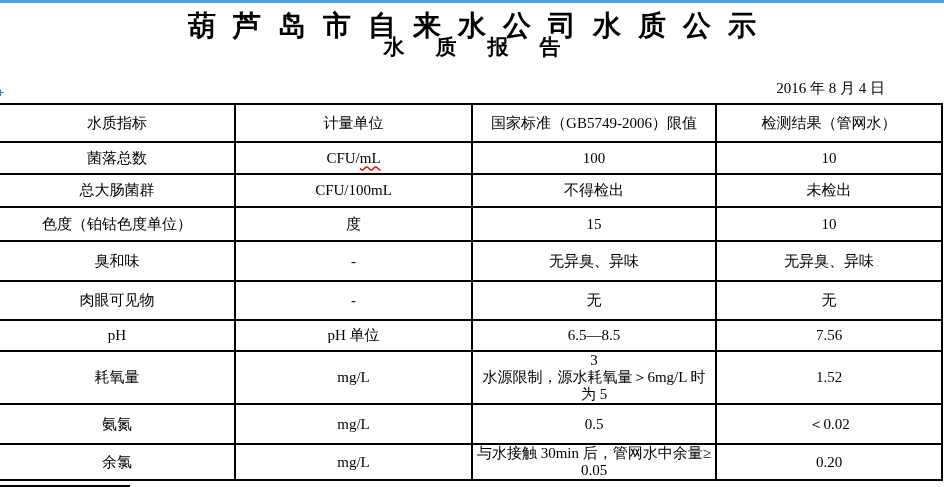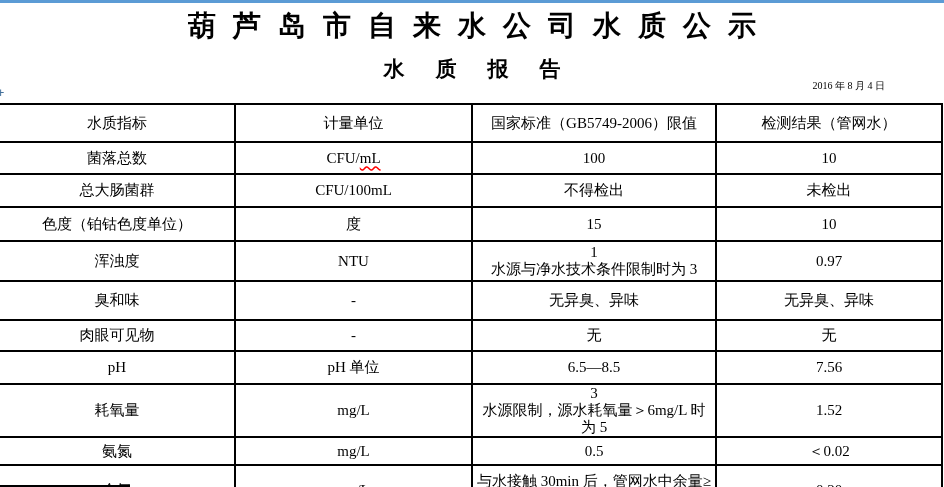--- a/index.html
+++ b/index.html
@@ -3,24 +3,24 @@
 <meta charset="utf-8">
 <style>
   html,body{margin:0;padding:0;}
   body{font-family:"Liberation Serif","DejaVu Serif",serif;background:#fff;}
   #page{position:relative;width:944px;height:487px;overflow:hidden;background:#ffffff;}
 
   #accent-bar{position:absolute;top:0;left:0;width:944px;height:3px;background:#5b9bd5;}
 
   #doc-title{position:absolute;top:7px;left:0;width:944px;text-align:center;
     font-size:28px;font-weight:bold;color:#000;letter-spacing:17px;text-indent:17px;white-space:nowrap;}
-  #doc-subtitle{position:absolute;top:55px;left:0;width:944px;text-align:center;
+  #doc-subtitle{position:absolute;top:33px;left:0;width:944px;text-align:center;
     font-size:21px;font-weight:bold;color:#000;letter-spacing:31px;text-indent:31px;white-space:nowrap;}
   #doc-date{position:absolute;top:79px;left:0;width:885px;text-align:right;
-    font-size:10px;color:#000;white-space:nowrap;}
+    font-size:15px;color:#000;white-space:nowrap;}
 
   #move-handle{position:absolute;top:87px;left:-3px;width:12px;height:12px;color:#44719b;
     font-size:12px;line-height:12px;font-family:"DejaVu Sans Mono",monospace;}
 
   #tbl-wrap{position:absolute;top:103px;left:0;width:942px;}
   table{border-collapse:collapse;table-layout:fixed;width:942px;font-size:15px;color:#000;}
   col.c1{width:235px;} col.c2{width:237px;} col.c3{width:244px;} col.c4{width:226px;}
   th,td{border:2px solid #000;text-align:center;vertical-align:middle;
     font-weight:normal;padding:0 2px;line-height:17px;overflow:hidden;}
   th:first-child,td:first-child{border-left:none;}
@@ -88,29 +88,20 @@
           </tr>
           <tr>
             <td>色度（铂钴色度单位）</td>
             <td>度</td>
             <td>
               <span class="limit-line">15</span>
             </td>
             <td>10</td>
           </tr>
           <tr>
-            <td>浑浊度</td>
-            <td>NTU</td>
-            <td>
-              <span class="limit-line">1</span>
-              <span class="limit-line">水源与净水技术条件限制时为 3</span>
-            </td>
-            <td>0.97</td>
-          </tr>
-          <tr>
             <td>臭和味</td>
             <td>-</td>
             <td>
               <span class="limit-line">无异臭、异味</span>
             </td>
             <td>无异臭、异味</td>
           </tr>
           <tr>
             <td>肉眼可见物</td>
             <td>-</td>

